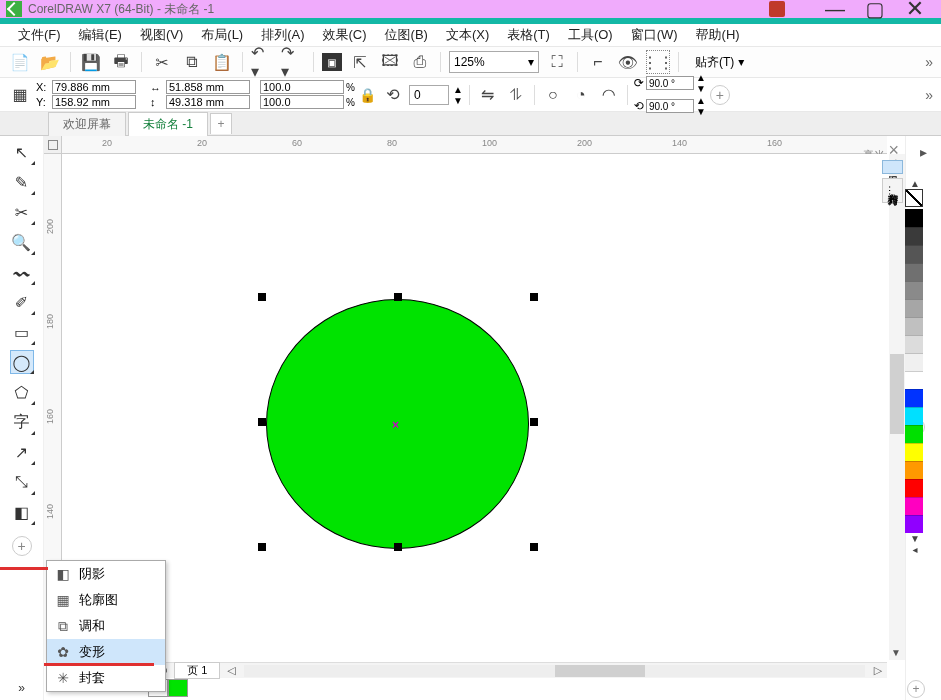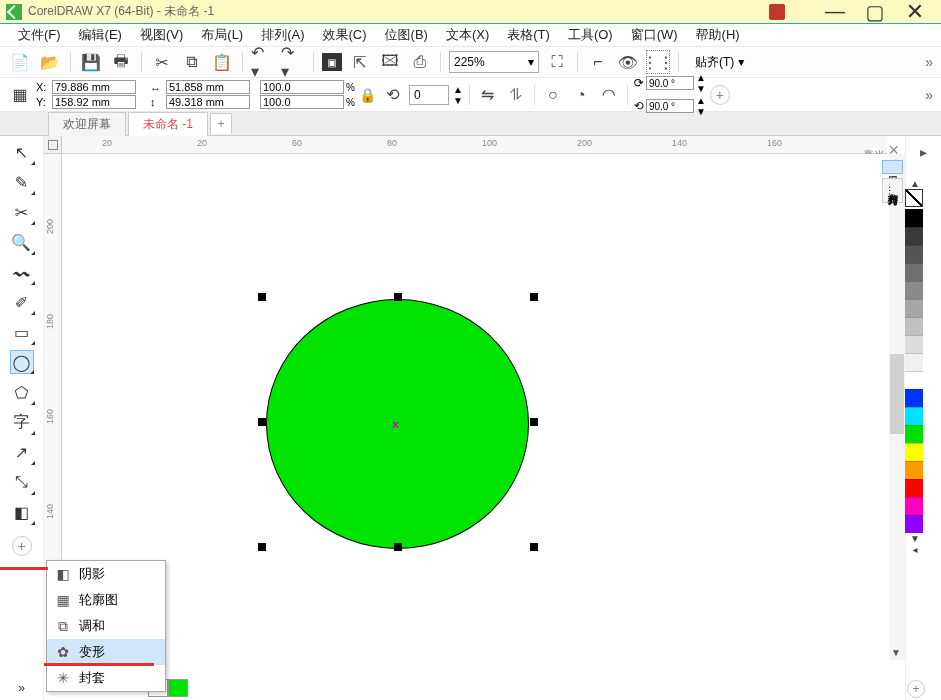--- a/index.html
+++ b/index.html
@@ -1,19 +1,19 @@
 <!DOCTYPE html>
 <html><head>
 <meta charset="utf-8">
 <style>
 * { box-sizing: border-box; margin: 0; padding: 0; font-family: "Microsoft YaHei", Arial, sans-serif; }
 body { width: 941px; height: 700px; background: #fff; overflow: hidden; font-size: 12px; position: relative; }
 
 
-.titlebar { height: 24px; background: #fef9c3; display: flex; align-items: center; padding: 0 6px; border-bottom: 1px solid #14b8a6; }
+.titlebar { height: 24px; background: #f0abfc; display: flex; align-items: center; padding: 0 6px; border-bottom: 6px solid #14b8a6; }
 .titlebar .app-icon { width: 16px; height: 16px; background: #3cb043; display: inline-block; margin-right: 6px; position: relative; }
 .titlebar .app-icon::after { content: ""; position: absolute; left: 3px; top: 3px; width: 8px; height: 8px; border: 2px solid #fff; border-right: none; border-bottom: none; transform: rotate(-45deg); }
 .titlebar .title { color: #666; font-size: 12px; }
 .titlebar .spacer { flex: 1; }
 .titlebar .user { width: 16px; height: 16px; background: #c0392b; border-radius: 2px; margin-right: 30px; }
 .titlebar .winbtn { font-size: 20px; width: 40px; text-align: center; color: #333; cursor: pointer; }
 
 
 .menubar { height: 22px; display: flex; align-items: center; padding: 0 10px; gap: 2px; }
 .menubar .mitem { padding: 2px 8px; color: #222; cursor: pointer; font-size: 13px; }
@@ -36,21 +36,21 @@
 .pct-input { width: 36px; height: 14px; border: 1px solid #999; font-size: 11px; padding: 0 2px; }
 .lock-icon { width: 18px; font-size: 14px; text-align: center; }
 .small-col { display: flex; flex-direction: column; gap: 1px; font-size: 10px; }
 .rot-group { display: flex; flex-direction: column; gap: 1px; }
 .rot-row { display: flex; align-items: center; gap: 2px; }
 .rot-row input { width: 48px; height: 14px; border: 1px solid #999; font-size: 10px; padding: 0 2px; }
 .circ-btn { width: 20px; height: 20px; border: 1px solid #ccc; border-radius: 50%; display:flex; align-items:center; justify-content:center; font-size:14px; color:#888;}
 
 
 .doctabs { height: 24px; display: flex; align-items: center; background: #eee; border-bottom: 1px solid #ccc; padding-left: 48px; }
-.doctab { padding: 3px 14px; background: #fff; border: 1px solid #ccc; border-bottom: none; margin-right: 2px; font-size: 12px; color: #ef4444; cursor:pointer; }
+.doctab { padding: 3px 14px; background: #fff; border: 1px solid #ccc; border-bottom: none; margin-right: 2px; font-size: 12px; color: #15803d; cursor:pointer; }
 .doctab.inactive { background: #f4f4f4; color: #666; }
 .doctab.add { width: 22px; text-align: center; padding: 3px 6px; color:#888;}
 
 
 .workspace { position: absolute; left: 0; top: 136px; right: 0; bottom: 0; display: flex; }
 .toolbox { width: 44px; background: #fff; border-right: 1px solid #f0f0f0; display: flex; flex-direction: column; align-items: center; padding-top: 4px; gap: 6px; }
 .toolbox .tool { width: 24px; height: 24px; display:flex; align-items:center; justify-content:center; cursor:pointer; color:#333; font-size:16px; position:relative;}
 .toolbox .tool.selected { background:#d5e9fb; border:1px solid #7fb8e8;}
 .toolbox .tool .fly { position:absolute; right:-1px; bottom:-1px; width:0;height:0; border-left:4px solid transparent; border-bottom:4px solid #333;}
 .toolbox .add-tool { width:20px;height:20px;border:1px solid #ccc;border-radius:50%;display:flex;align-items:center;justify-content:center;color:#888;font-size:14px; margin-top:6px;}
@@ -144,21 +144,21 @@
   <span class="tsep"></span>
   <span class="tbtn">↶ ▾</span>
   <span class="tbtn">↷ ▾</span>
   <span class="tsep"></span>
   <span class="tbtn" style="background:#333;color:#fff;width:20px;height:18px;font-size:10px;">▣</span>
   <span class="tbtn">⇱</span>
   <span class="tbtn">🖾</span>
   <span class="tbtn">⎙</span>
   <span class="tsep"></span>
   <div class="zoom-select">
-    <span>225%</span>
+    <span>125%</span>
       <span>▾</span>
   </div>
   <span class="tbtn">⛶</span>
   <span class="tsep"></span>
   <span class="tbtn">⌐</span>
   <span class="tbtn">👁</span>
   <span class="tbtn" style="border:1px dotted #888;">⋮⋮</span>
   <span class="tsep"></span>
   <div class="paste-btn">
     <span>贴齐(T)</span>
@@ -281,20 +281,34 @@
       <div class="handle" style="left:196px; top:139px;"></div>
       <div class="handle" style="left:332px; top:139px;"></div>
       <div class="handle" style="left:468px; top:139px;"></div>
       <div class="handle" style="left:196px; top:264px;"></div>
       <div class="handle" style="left:468px; top:264px;"></div>
       <div class="handle" style="left:196px; top:389px;"></div>
       <div class="handle" style="left:332px; top:389px;"></div>
       <div class="handle" style="left:468px; top:389px;"></div>
     </div>
 
+    <div class="hscroll">
+      <span class="nav">⏮</span>
+      <span class="nav">◀</span>
+      <span style="padding:0 4px;">/ <span>1</span></span>
+      <span class="nav">▶</span>
+      <span class="nav">⏭</span>
+      <span class="nav">⊕</span>
+      <span class="pg">页 1</span>
+      <span class="nav">◁</span>
+      <div class="track">
+          <div class="thumb"></div>
+        </div>
+      <span class="nav">▷</span>
+    </div>
 
     <div class="vscroll">
       <span class="arrow" style="top:2px;">▲</span>
       <div class="vthumb"></div>
       <span class="arrow" style="bottom:2px;">▼</span>
     </div>
   </div>
 
   <div class="right-panels">
     <span style="font-size:14px;color:#555;">▸</span>

